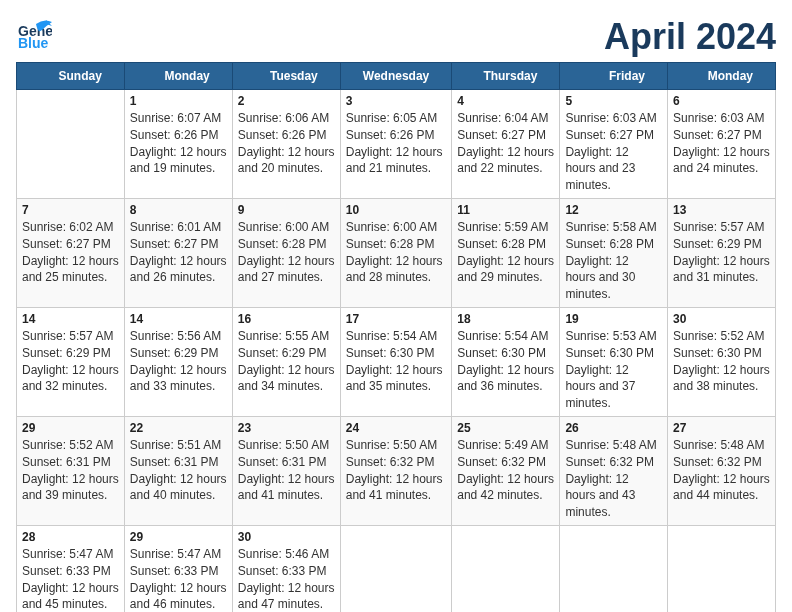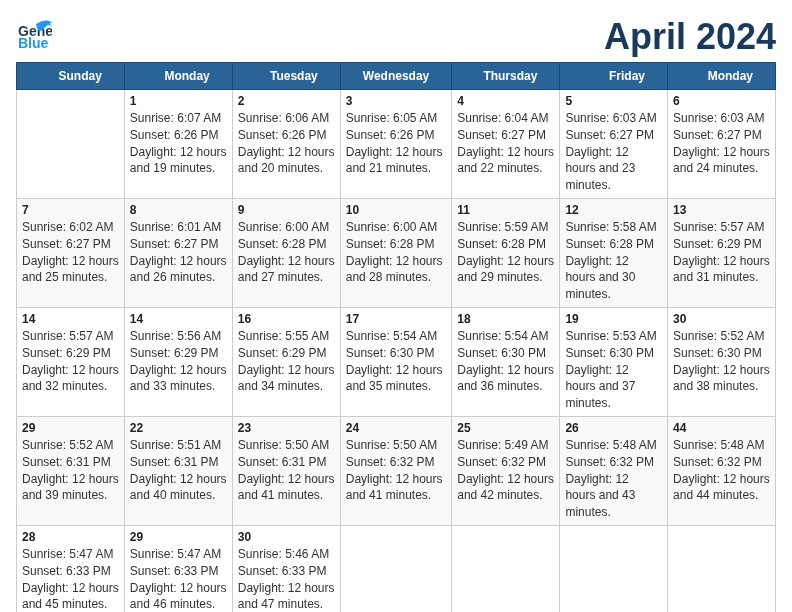--- a/index.html
+++ b/index.html
@@ -211,21 +211,21 @@
         </td>
         <td>
           <div class="day-number">25</div>
           <div class="day-info">Sunrise: 5:49 AM<br>Sunset: 6:32 PM<br>Daylight: 12 hours and 42 minutes.</div>
         </td>
         <td>
           <div class="day-number">26</div>
           <div class="day-info">Sunrise: 5:48 AM<br>Sunset: 6:32 PM<br>Daylight: 12 hours and 43 minutes.</div>
         </td>
         <td>
-          <div class="day-number">44</div>
+          <div class="day-number">27</div>
           <div class="day-info">Sunrise: 5:48 AM<br>Sunset: 6:32 PM<br>Daylight: 12 hours and 44 minutes.</div>
         </td>
       </tr>
       <tr>
         <td>
           <div class="day-number">28</div>
           <div class="day-info">Sunrise: 5:47 AM<br>Sunset: 6:33 PM<br>Daylight: 12 hours and 45 minutes.</div>
         </td>
         <td>
           <div class="day-number">29</div>

